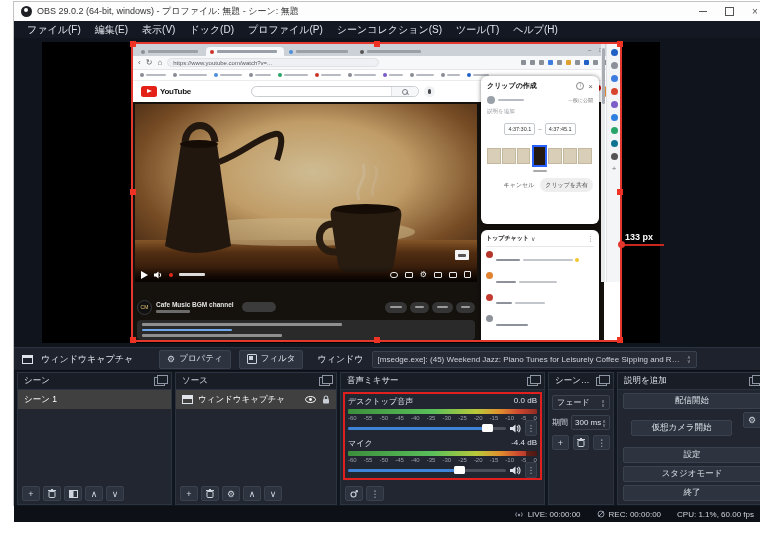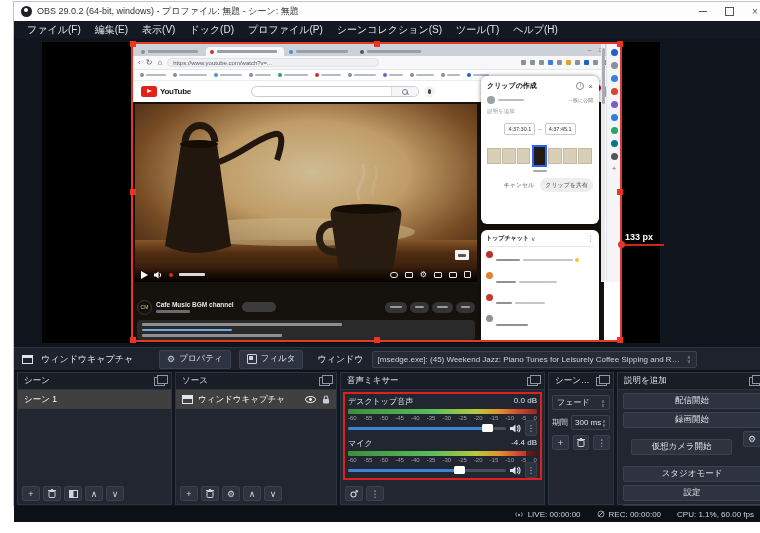--- a/index.html
+++ b/index.html
@@ -727,27 +727,26 @@
         <div class="tbtn">⋮</div>
       </div>
     </div>
 
     <div class="panel" style="left:603px;width:150px">
       <div class="phead">
         <span class="ptitle">説明を追加</span>
         <div class="dockico"></div>
       </div>
       <div class="cbtn">配信開始</div>
-      <div class="cbtn">録画開始</div>
       <div class="vrow">
         <div class="cbtn">仮想カメラ開始</div>
         <div class="vgear">⚙</div>
       </div>
+      <div class="cbtn">設定</div>
       <div class="cbtn">スタジオモード</div>
-      <div class="cbtn">設定</div>
       <div class="cbtn">終了</div>
     </div>
   </div>
 
   <div class="abs statusbar">
     <div class="sitem">
       <svg width="10" height="8" viewBox="0 0 10 8">
             <circle cx="5" cy="5" r="1.2" fill="#8f96a3"></circle>
             <path d="M2.5,6.5 A3.4 3.4 0 0 1 2.5,2.5 M7.5,2.5 A3.4 3.4 0 0 1 7.5,6.5" stroke="#8f96a3" fill="none" stroke-width="1"></path>
           </svg>

